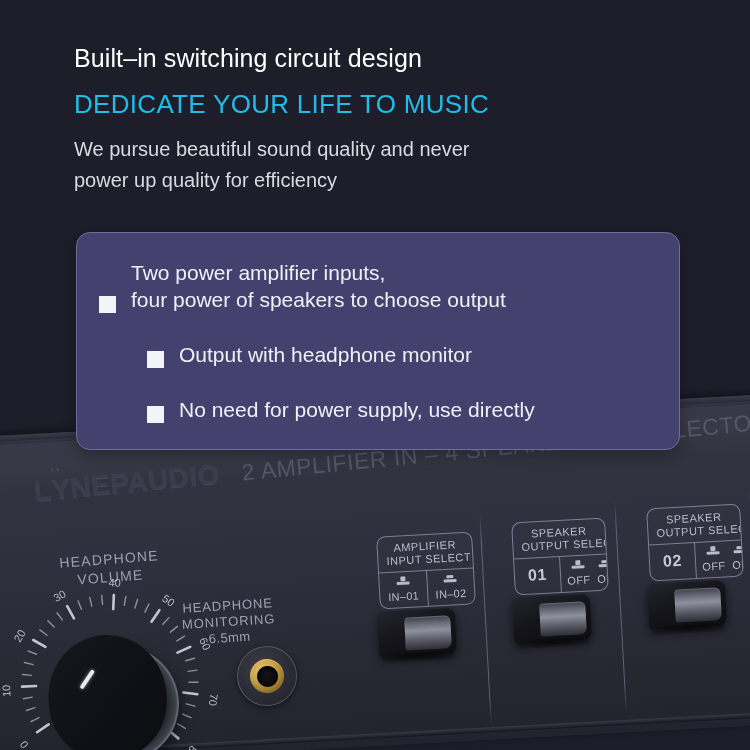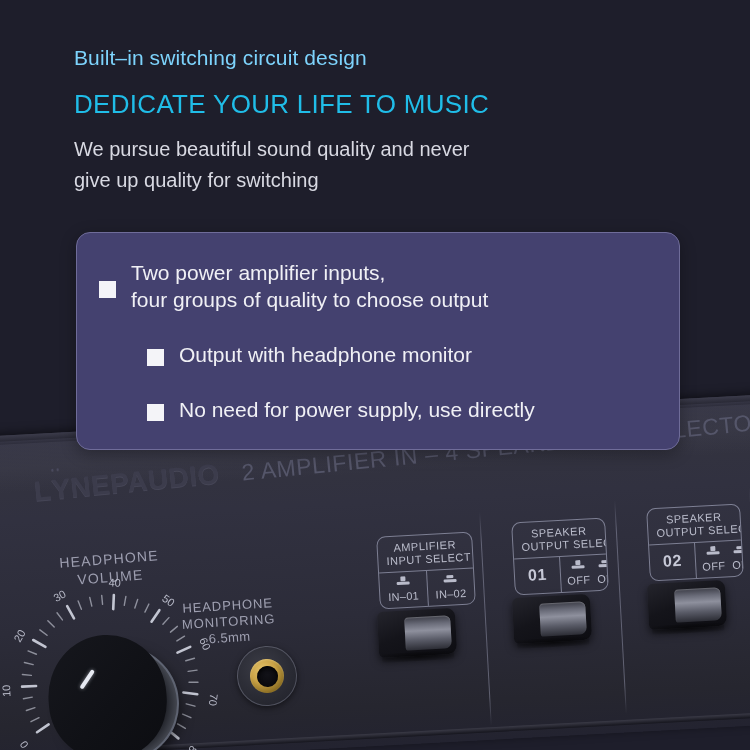--- a/index.html
+++ b/index.html
@@ -21,23 +21,23 @@
 
   
   .copy-block {
     position: absolute;
     left: 74px;
     top: 38px;
     width: 640px;
     z-index: 40;
   }
   .headline-1 {
-    font-size: 21px;
+    font-size: 25px;
     line-height: 40px;
-    color: #7dd3fc;
+    color: #ffffff;
     letter-spacing: 0.1px;
     white-space: nowrap;
   }
   .headline-2 {
     font-size: 26px;
     line-height: 40px;
     color: #20bde8;
     letter-spacing: 0.3px;
     margin-top: 6px;
     white-space: nowrap;
@@ -60,21 +60,21 @@
     background: #44416f;
     border: 1px solid #6f6c99;
     border-radius: 14px;
     box-sizing: border-box;
     padding: 26px 0 0 22px;
     z-index: 35;
     box-shadow: 0 4px 16px rgba(0,0,0,0.30);
   }
   .feature-row {
     display: flex;
-    align-items: center;
+    align-items: flex-end;
   }
   .feature-row + .feature-row { margin-top: 22px; padding-left: 48px; }
   .feature-row.spaced { margin-top: 28px; }
   .bullet-square {
     width: 17px;
     height: 17px;
     background: #f4f4f8;
     flex: 0 0 auto;
     margin-top: 6px;
     margin-right: 15px;
@@ -392,31 +392,31 @@
 </head>
 <body>
 
 <div id="stage">
 
   <div class="copy-block">
     <div class="headline-1">Built–in switching circuit design</div>
     <div class="headline-2">DEDICATE YOUR LIFE TO MUSIC</div>
     <div class="body-copy">
       <div>We pursue beautiful sound quality and never</div>
-      <div>give up quality for switching</div>
+      <div>power up quality for efficiency</div>
     </div>
   </div>
 
   <div class="feature-panel">
 
     <div class="feature-row">
       <span class="bullet-square"></span>
       <span class="feature-text">
         <span>Two power amplifier inputs,</span>
-        <span class="l2">four groups of quality to choose output</span>
+        <span class="l2">four power of speakers to choose output</span>
       </span>
     </div>
 
     <div class="feature-row spaced">
       <span class="bullet-square"></span>
       <span class="feature-text">
         <span>Output with headphone monitor</span>
       </span>
     </div>
 

